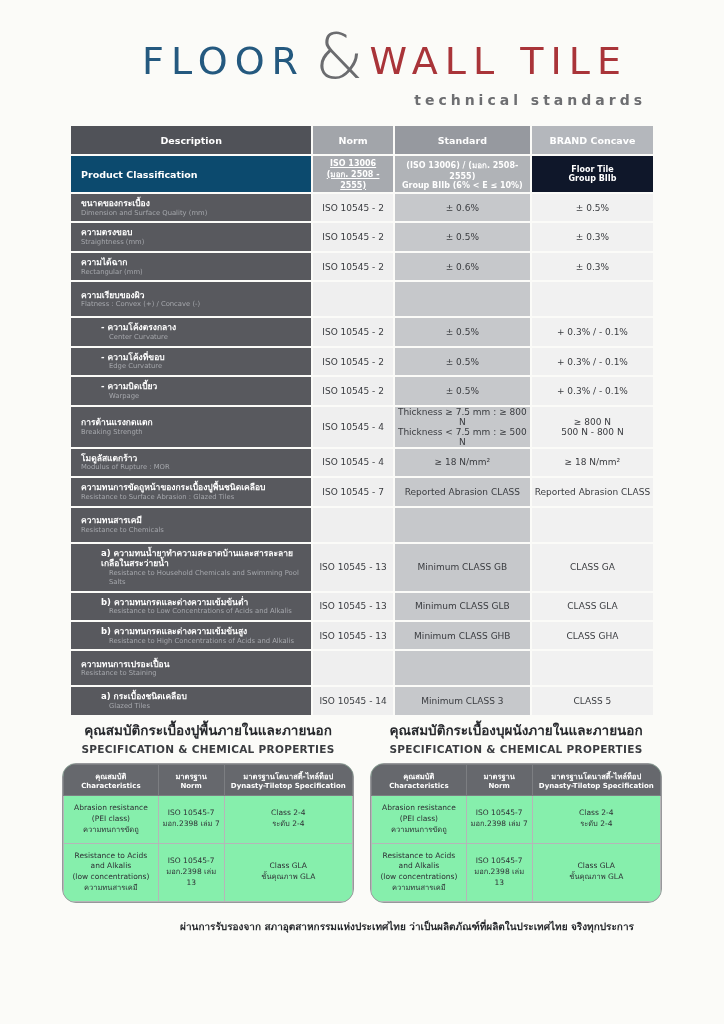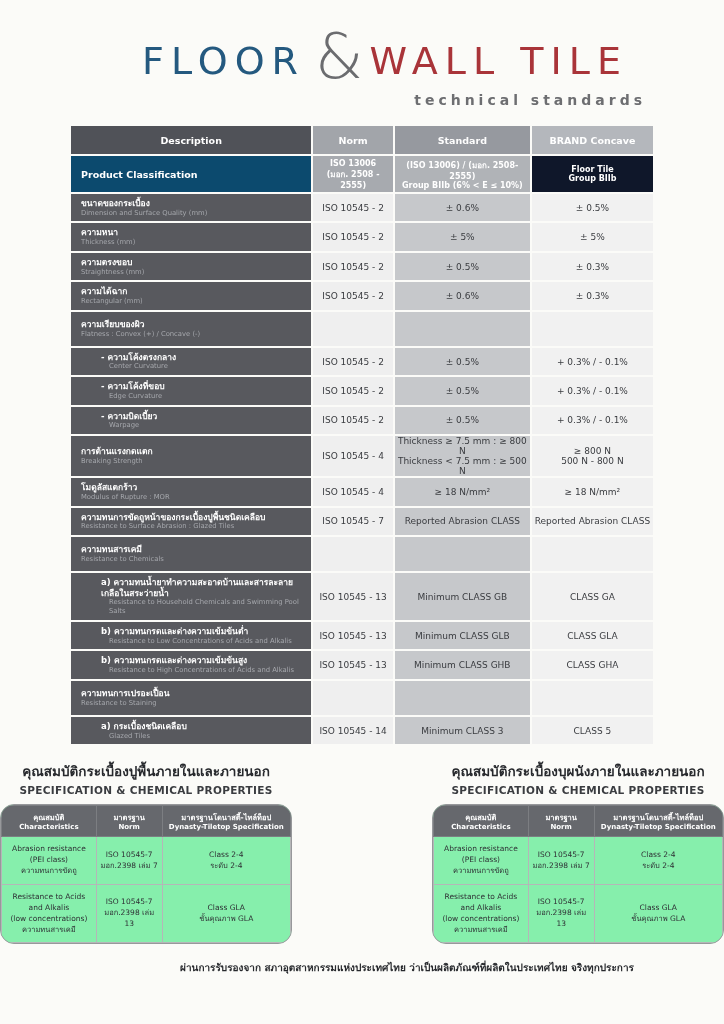--- a/index.html
+++ b/index.html
@@ -28,39 +28,39 @@
   .col-std   { width:136px; }
   .col-brand { width:122px; }
 
   th.h-desc  { background:#505258; color:#fff; font-size:9.5px; height:28px; text-align:center; font-weight:700; }
   th.h-norm  { background:#a2a5aa; color:#fff; font-size:9.5px; font-weight:700; }
   th.h-std   { background:#96999f; color:#fdfdfd; font-size:9.5px; font-weight:700; }
   th.h-brand { background:#b4b7bc; color:#fff; font-size:9.5px; font-weight:700; }
 
   tr.classrow td { color:#fff; font-weight:700; height:36px; text-align:center; white-space:pre-line; }
   tr.classrow td.c-desc  { background:#0c4a6e; text-align:left; padding-left:10px; font-size:9.5px; }
-  tr.classrow td.c-norm  { background:#a7aaaf; font-size:8px;  }
+  tr.classrow td.c-norm  { background:#a7aaaf; font-size:8px;text-decoration:underline;  }
   tr.classrow td.c-std   { background:#b0b3b7; font-size:8px;  }
   tr.classrow td.c-brand { background:#0f172a; font-size:8px;  }
 
   td.c-desc {
     background:#58595e; color:#fff; text-align:left; padding:4px 8px 4px 10px;
   }
   td.c-desc .th-label { font-size:8.5px; font-weight:700; line-height:1.25; }
   td.c-desc .en-label { font-size:6.8px; color:#a6a8ad; line-height:1.3; }
   tr.sub td.c-desc { padding-left:30px; }
   tr.sub td.c-desc .en-label { padding-left:8px; }
 
   td.c-norm  { background:#efefef; font-size:9px; text-align:center; height:27px; white-space:pre-line; }
   td.c-std   { background:#c6c8cb; font-size:9px; text-align:center; white-space:pre-line; }
   td.c-brand { background:#f1f1f1; font-size:9px; text-align:center; white-space:pre-line; }
   tr.section td.c-desc { height:34px; }
 
   
-  .spec-row { display:flex; justify-content:space-between; gap:16px; margin-top:14px; }
+  .spec-row { display:flex; justify-content:center; gap:16px; margin-top:2px; }
   .spec { width:292px; display:flex; flex-direction:column; align-items:center; }
   .spec-title-th { font-size:13.5px; font-weight:700; color:#27292d; }
   .spec-title-en { font-size:10.5px; font-weight:700; color:#3a3c40; letter-spacing:.3px; margin-top:2px; }
   .spec-box { margin-top:8px; border:1.5px solid #97989b; border-radius:14px; overflow:hidden; width:100%; background:#86efac; }
   table.spec-table { border-collapse:collapse; width:100%; }
   table.spec-table th {
     background:#66686d; color:#fff; font-size:7.5px; padding:5px 2px; border:1px solid #7c7e82;
   }
   table.spec-table th .h2nd { display:block; font-size:7px; }
   table.spec-table td {
@@ -116,29 +116,20 @@
       </thead>
       <tbody id="main-body">
           <tr class="data">
       <td class="c-desc">
         <div class="th-label c-th">ขนาดของกระเบื้อง</div>
         <div class="en-label c-en">Dimension and Surface Quality (mm)</div>
       </td>
       <td class="c-norm">ISO 10545 - 2</td>
       <td class="c-std">± 0.6%</td>
       <td class="c-brand">± 0.5%</td>
-    </tr>
-          <tr class="data">
-      <td class="c-desc">
-        <div class="th-label c-th">ความหนา</div>
-        <div class="en-label c-en">Thickness (mm)</div>
-      </td>
-      <td class="c-norm">ISO 10545 - 2</td>
-      <td class="c-std">± 5%</td>
-      <td class="c-brand">± 5%</td>
     </tr>
           <tr class="data">
       <td class="c-desc">
         <div class="th-label c-th">ความตรงขอบ</div>
         <div class="en-label c-en">Straightness (mm)</div>
       </td>
       <td class="c-norm">ISO 10545 - 2</td>
       <td class="c-std">± 0.5%</td>
       <td class="c-brand">± 0.3%</td>
     </tr>

